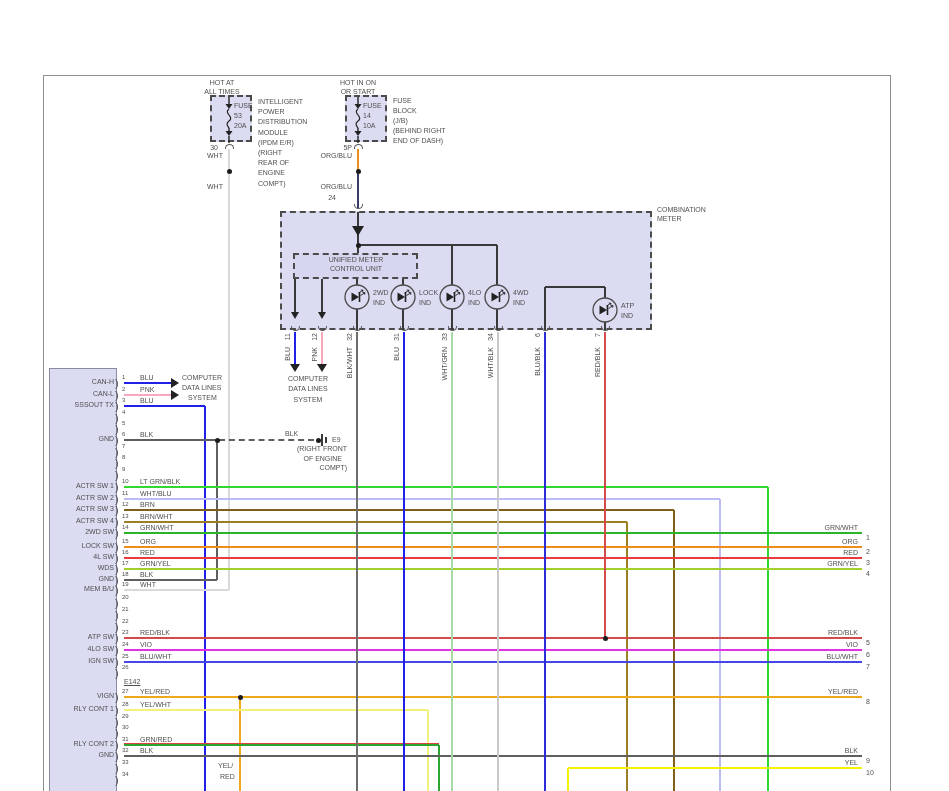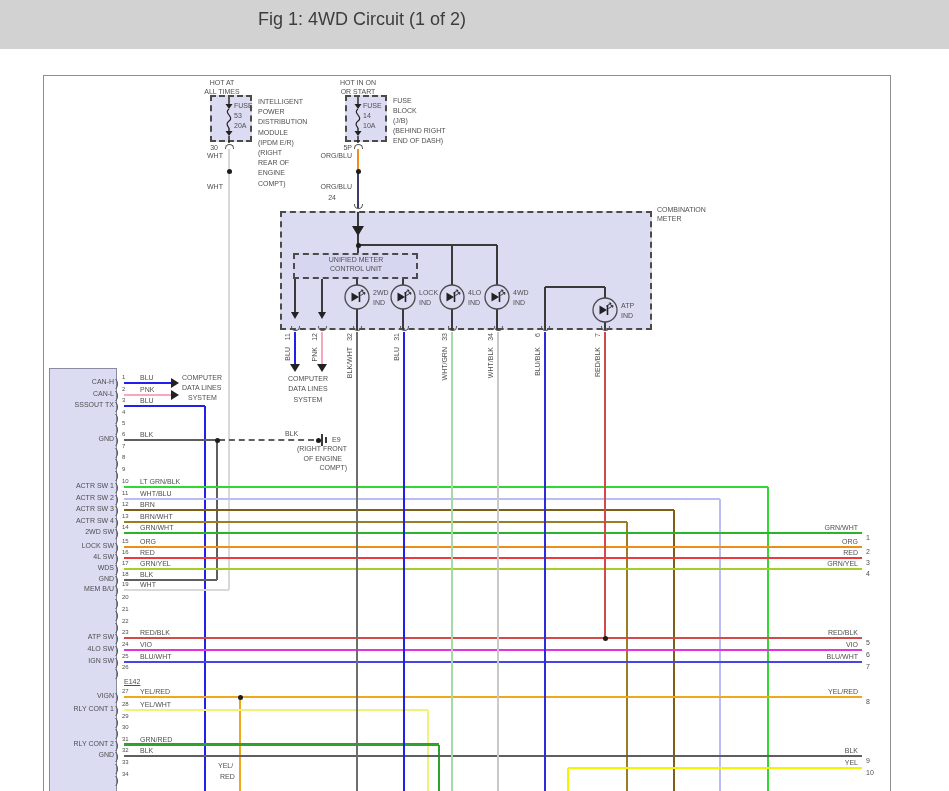--- a/index.html
+++ b/index.html
@@ -12,23 +12,20 @@
   .vt{position:absolute;font-size:7px;color:#4f4f4f;white-space:nowrap;writing-mode:vertical-rl;transform:rotate(180deg);}
   .seg{position:absolute;}
   .dot{position:absolute;width:5px;height:5px;border-radius:50%;background:#1c1c1c;}
   .arr{position:absolute;width:0;height:0;}
   .arc{position:absolute;width:9px;height:5px;box-sizing:border-box;}
   svg{position:absolute;overflow:visible;}
 </style>
 </head>
 <body>
 <div id="stage">
-  <div class="hdr">
-    <span class="title">Fig 1: 4WD Circuit (1 of 2)</span>
-  </div>
   <div id="diagram">
       <div class="box" style="left: 43px; top: 75px; width: 848px; height: 722px; background: rgb(255, 255, 255); border: 1px solid rgb(143, 143, 143);"></div>
       <div class="box" style="left: 210px; top: 95px; width: 42px; height: 47px; background: rgb(219, 219, 242); border: 2px dashed rgb(75, 75, 75);"></div>
       <div class="box" style="left: 345px; top: 95px; width: 42px; height: 47px; background: rgb(219, 219, 242); border: 2px dashed rgb(75, 75, 75);"></div>
       <div class="box" style="left: 280px; top: 211px; width: 372px; height: 119px; background: rgb(219, 219, 242); border: 2px dashed rgb(75, 75, 75);"></div>
       <div class="box" style="left: 293px; top: 253px; width: 125px; height: 26px; background: rgb(214, 214, 240); border: 2px dashed rgb(75, 75, 75);"></div>
       <div class="box" style="left: 49px; top: 368px; width: 68px; height: 424px; background: rgb(219, 219, 242); border: 1px solid rgb(138, 138, 162);"></div>
       <div class="seg" style="left: 228px; top: 149px; height: 441px; width: 2px; background: rgb(217, 217, 217);"></div>
       <div class="seg" style="left: 357px; top: 149px; height: 23px; width: 2px; background: rgb(239, 141, 28);"></div>
       <div class="seg" style="left: 357px; top: 172px; height: 36px; width: 2px; background: rgb(60, 60, 102);"></div>

